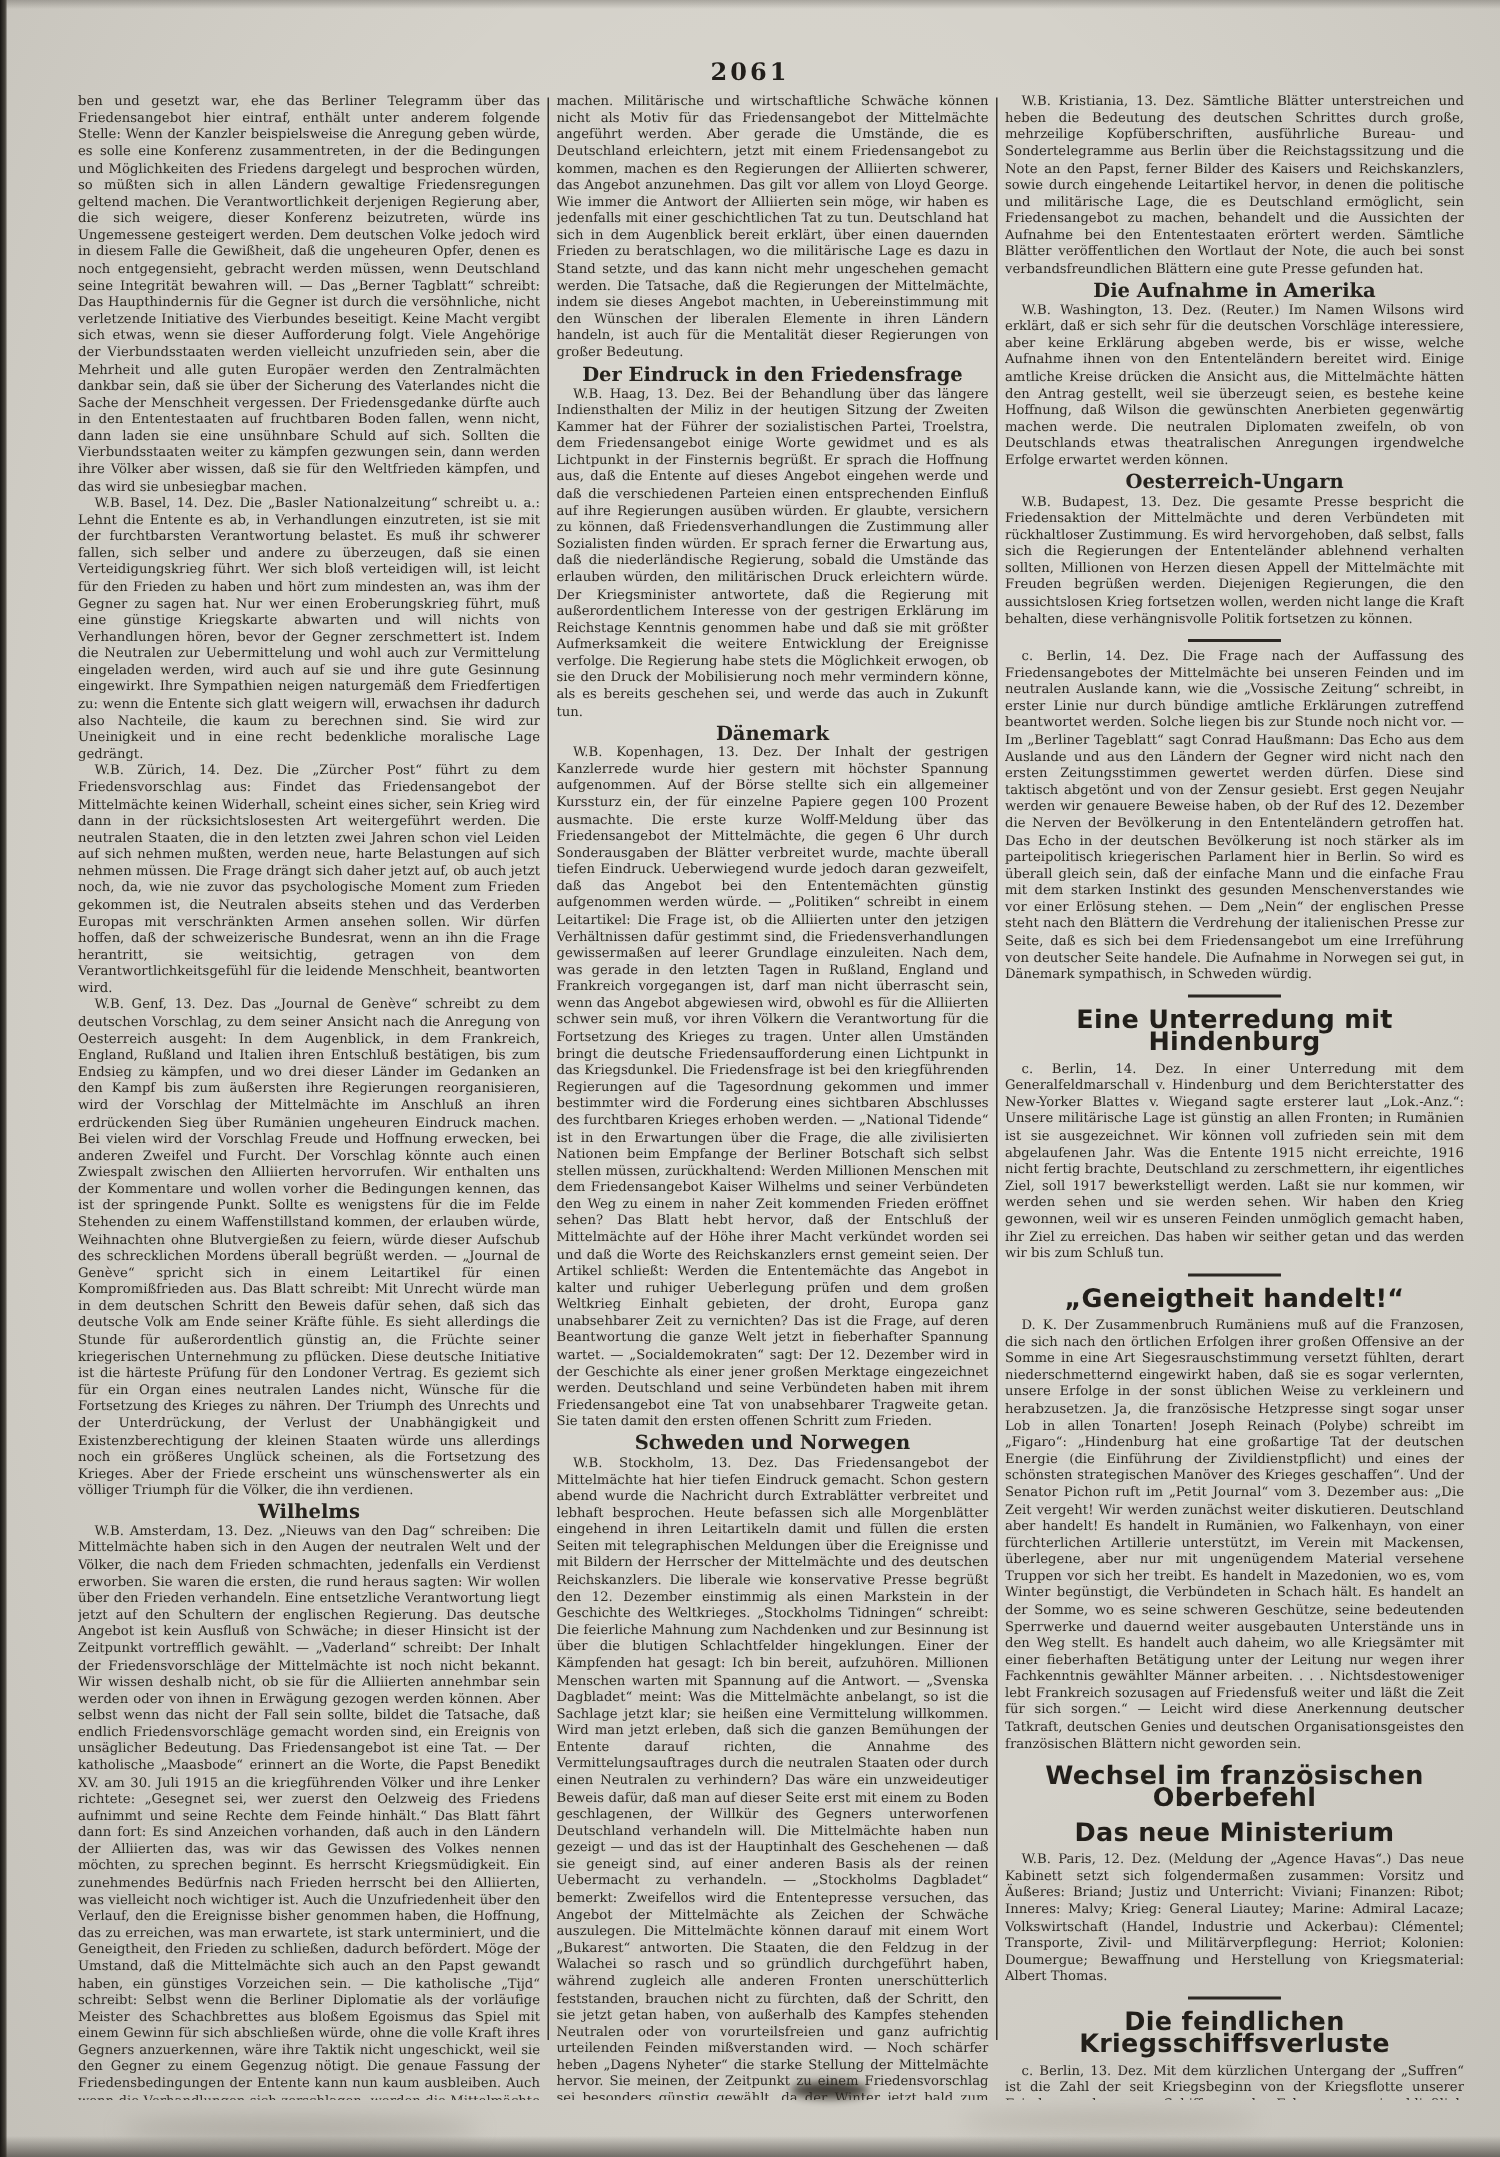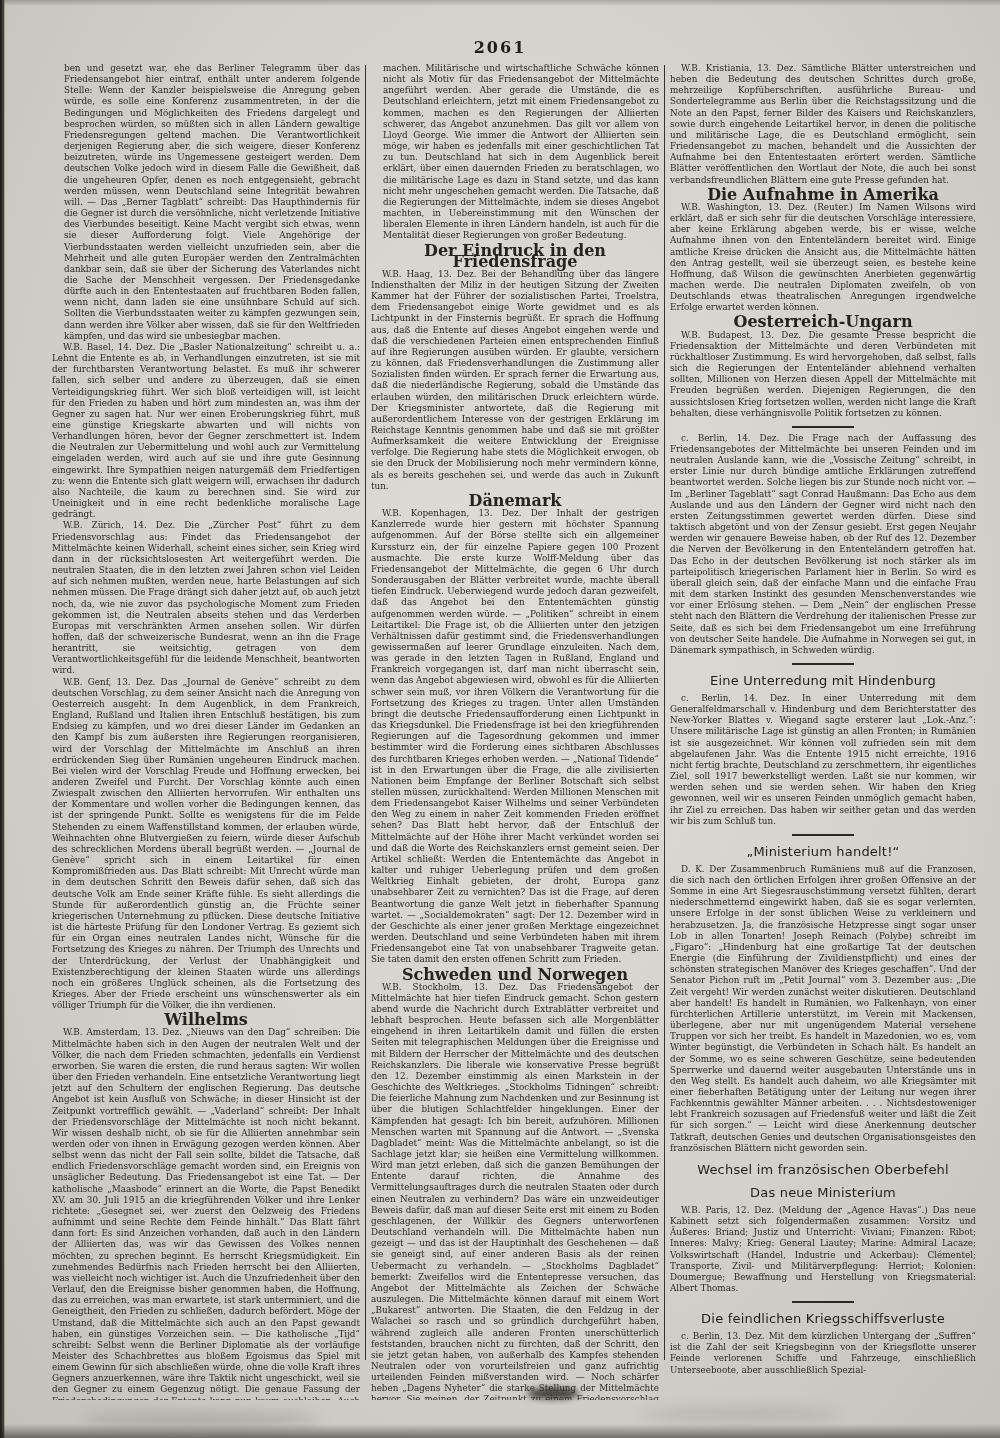--- a/index.html
+++ b/index.html
@@ -19,24 +19,24 @@
   .page-number{position:absolute;top:38px;left:0;right:0;text-align:center;
     font-family:"DejaVu Serif",serif;font-weight:bold;font-size:16px;letter-spacing:2px;color:#211e1a;}
   .columns{position:absolute;top:63px;left:52px;width:924px;height:1337px;display:flex;}
   .col{overflow:hidden;color:#2c2822;font-size:8.8px;line-height:11.15px;text-align:justify;
        font-family:"DejaVu Serif",serif;}
   .col-1{width:308px;}
   .col-2{width:288px;}
   .col-3{width:306px;}
   .col-rule{width:1px;background:#34312b;margin:2px 5px 40px 5px;}
   p.para{margin:0;text-indent:11px;}
-  p.flush{text-indent:0;margin-left:12px;}
+  p.flush{text-indent:0;}
   .dateline{font-weight:normal;}
-  .minor-heading{text-align:center;font-weight:bold;font-size:16px;margin:3px 0 2px;color:#26231e;}
-  .major-heading{text-align:center;font-weight:normal;font-size:13px;line-height:15px;
+  .minor-heading{text-align:center;font-weight:bold;font-size:13px;margin:3px 0 2px;color:#26231e;}
+  .major-heading{text-align:center;font-weight:bold;font-size:17px;line-height:15px;
     font-family:"DejaVu Sans",sans-serif;margin:8px 0 5px;letter-spacing:0.2px;color:#221f1a;}
   .rule{width:62px;border-top:2px solid #2b2722;margin:7px auto 5px;}
 </style>
 </head>
 <body>
 
 <div class="scan">
   <div class="edge-top"></div>
   <div class="edge-left"></div>
 
@@ -67,21 +67,21 @@
         <div class="minor-heading">Die Aufnahme in Amerika</div>
         <p class="para"><span class="dateline">W.B. Washington, 13. Dez. </span>(Reuter.) Im Namen Wilsons wird erklärt, daß er sich sehr für die deutschen Vorschläge interessiere, aber keine Erklärung abgeben werde, bis er wisse, welche Aufnahme ihnen von den Ententeländern bereitet wird. Einige amtliche Kreise drücken die Ansicht aus, die Mittelmächte hätten den Antrag gestellt, weil sie überzeugt seien, es bestehe keine Hoffnung, daß Wilson die gewünschten Anerbieten gegenwärtig machen werde. Die neutralen Diplomaten zweifeln, ob von Deutschlands etwas theatralischen Anregungen irgendwelche Erfolge erwartet werden können.</p>
         <div class="minor-heading">Oesterreich-Ungarn</div>
         <p class="para"><span class="dateline">W.B. Budapest, 13. Dez. </span>Die gesamte Presse bespricht die Friedensaktion der Mittelmächte und deren Verbündeten mit rückhaltloser Zustimmung. Es wird hervorgehoben, daß selbst, falls sich die Regierungen der Ententeländer ablehnend verhalten sollten, Millionen von Herzen diesen Appell der Mittelmächte mit Freuden begrüßen werden. Diejenigen Regierungen, die den aussichtslosen Krieg fortsetzen wollen, werden nicht lange die Kraft behalten, diese verhängnisvolle Politik fortsetzen zu können.</p>
         <div class="rule"></div>
         <p class="para"><span class="dateline">c. Berlin, 14. Dez. </span>Die Frage nach der Auffassung des Friedensangebotes der Mittelmächte bei unseren Feinden und im neutralen Auslande kann, wie die „Vossische Zeitung“ schreibt, in erster Linie nur durch bündige amtliche Erklärungen zutreffend beantwortet werden. Solche liegen bis zur Stunde noch nicht vor. — Im „Berliner Tageblatt“ sagt Conrad Haußmann: Das Echo aus dem Auslande und aus den Ländern der Gegner wird nicht nach den ersten Zeitungsstimmen gewertet werden dürfen. Diese sind taktisch abgetönt und von der Zensur gesiebt. Erst gegen Neujahr werden wir genauere Beweise haben, ob der Ruf des 12. Dezember die Nerven der Bevölkerung in den Ententeländern getroffen hat. Das Echo in der deutschen Bevölkerung ist noch stärker als im parteipolitisch kriegerischen Parlament hier in Berlin. So wird es überall gleich sein, daß der einfache Mann und die einfache Frau mit dem starken Instinkt des gesunden Menschenverstandes wie vor einer Erlösung stehen. — Dem „Nein“ der englischen Presse steht nach den Blättern die Verdrehung der italienischen Presse zur Seite, daß es sich bei dem Friedensangebot um eine Irreführung von deutscher Seite handele. Die Aufnahme in Norwegen sei gut, in Dänemark sympathisch, in Schweden würdig.</p>
         <div class="rule"></div>
         <div class="major-heading">Eine Unterredung mit Hindenburg</div>
         <p class="para"><span class="dateline">c. Berlin, 14. Dez. </span>In einer Unterredung mit dem Generalfeldmarschall v. Hindenburg und dem Berichterstatter des New-Yorker Blattes v. Wiegand sagte ersterer laut „Lok.-Anz.“: Unsere militärische Lage ist günstig an allen Fronten; in Rumänien ist sie ausgezeichnet. Wir können voll zufrieden sein mit dem abgelaufenen Jahr. Was die Entente 1915 nicht erreichte, 1916 nicht fertig brachte, Deutschland zu zerschmettern, ihr eigentliches Ziel, soll 1917 bewerkstelligt werden. Laßt sie nur kommen, wir werden sehen und sie werden sehen. Wir haben den Krieg gewonnen, weil wir es unseren Feinden unmöglich gemacht haben, ihr Ziel zu erreichen. Das haben wir seither getan und das werden wir bis zum Schluß tun.</p>
         <div class="rule"></div>
-        <div class="major-heading">„Ministerium handelt!“</div>
+        <div class="major-heading">„Geneigtheit handelt!“</div>
         <p class="para"><span class="dateline">D. K. </span>Der Zusammenbruch Rumäniens muß auf die Franzosen, die sich nach den örtlichen Erfolgen ihrer großen Offensive an der Somme in eine Art Siegesrauschstimmung versetzt fühlten, derart niederschmetternd eingewirkt haben, daß sie es sogar verlernten, unsere Erfolge in der sonst üblichen Weise zu verkleinern und herabzusetzen. Ja, die französische Hetzpresse singt sogar unser Lob in allen Tonarten! Joseph Reinach (Polybe) schreibt im „Figaro“: „Hindenburg hat eine großartige Tat der deutschen Energie (die Einführung der Zivildienstpflicht) und eines der schönsten strategischen Manöver des Krieges geschaffen“. Und der Senator Pichon ruft im „Petit Journal“ vom 3. Dezember aus: „Die Zeit vergeht! Wir werden zunächst weiter diskutieren. Deutschland aber handelt! Es handelt in Rumänien, wo Falkenhayn, von einer fürchterlichen Artillerie unterstützt, im Verein mit Mackensen, überlegene, aber nur mit ungenügendem Material versehene Truppen vor sich her treibt. Es handelt in Mazedonien, wo es, vom Winter begünstigt, die Verbündeten in Schach hält. Es handelt an der Somme, wo es seine schweren Geschütze, seine bedeutenden Sperrwerke und dauernd weiter ausgebauten Unterstände uns in den Weg stellt. Es handelt auch daheim, wo alle Kriegsämter mit einer fieberhaften Betätigung unter der Leitung nur wegen ihrer Fachkenntnis gewählter Männer arbeiten. . . . Nichtsdestoweniger lebt Frankreich sozusagen auf Friedensfuß weiter und läßt die Zeit für sich sorgen.“ — Leicht wird diese Anerkennung deutscher Tatkraft, deutschen Genies und deutschen Organisationsgeistes den französischen Blättern nicht geworden sein.</p>
         <div class="major-heading">Wechsel im französischen Oberbefehl</div>
         <div class="major-heading">Das neue Ministerium</div>
         <p class="para"><span class="dateline">W.B. Paris, 12. Dez. </span>(Meldung der „Agence Havas“.) Das neue Kabinett setzt sich folgendermaßen zusammen: Vorsitz und Äußeres: Briand; Justiz und Unterricht: Viviani; Finanzen: Ribot; Inneres: Malvy; Krieg: General Liautey; Marine: Admiral Lacaze; Volkswirtschaft (Handel, Industrie und Ackerbau): Clémentel; Transporte, Zivil- und Militärverpflegung: Herriot; Kolonien: Doumergue; Bewaffnung und Herstellung von Kriegsmaterial: Albert Thomas.</p>
         <div class="rule"></div>
         <div class="major-heading">Die feindlichen Kriegsschiffsverluste</div>
         <p class="para"><span class="dateline">c. Berlin, 13. Dez. </span>Mit dem kürzlichen Untergang der „Suffren“ ist die Zahl der seit Kriegsbeginn von der Kriegsflotte unserer Feinde verlorenen Schiffe und Fahrzeuge, einschließlich Unterseeboote, aber ausschließlich Spezial-</p>
       </div>
   </div>
 

